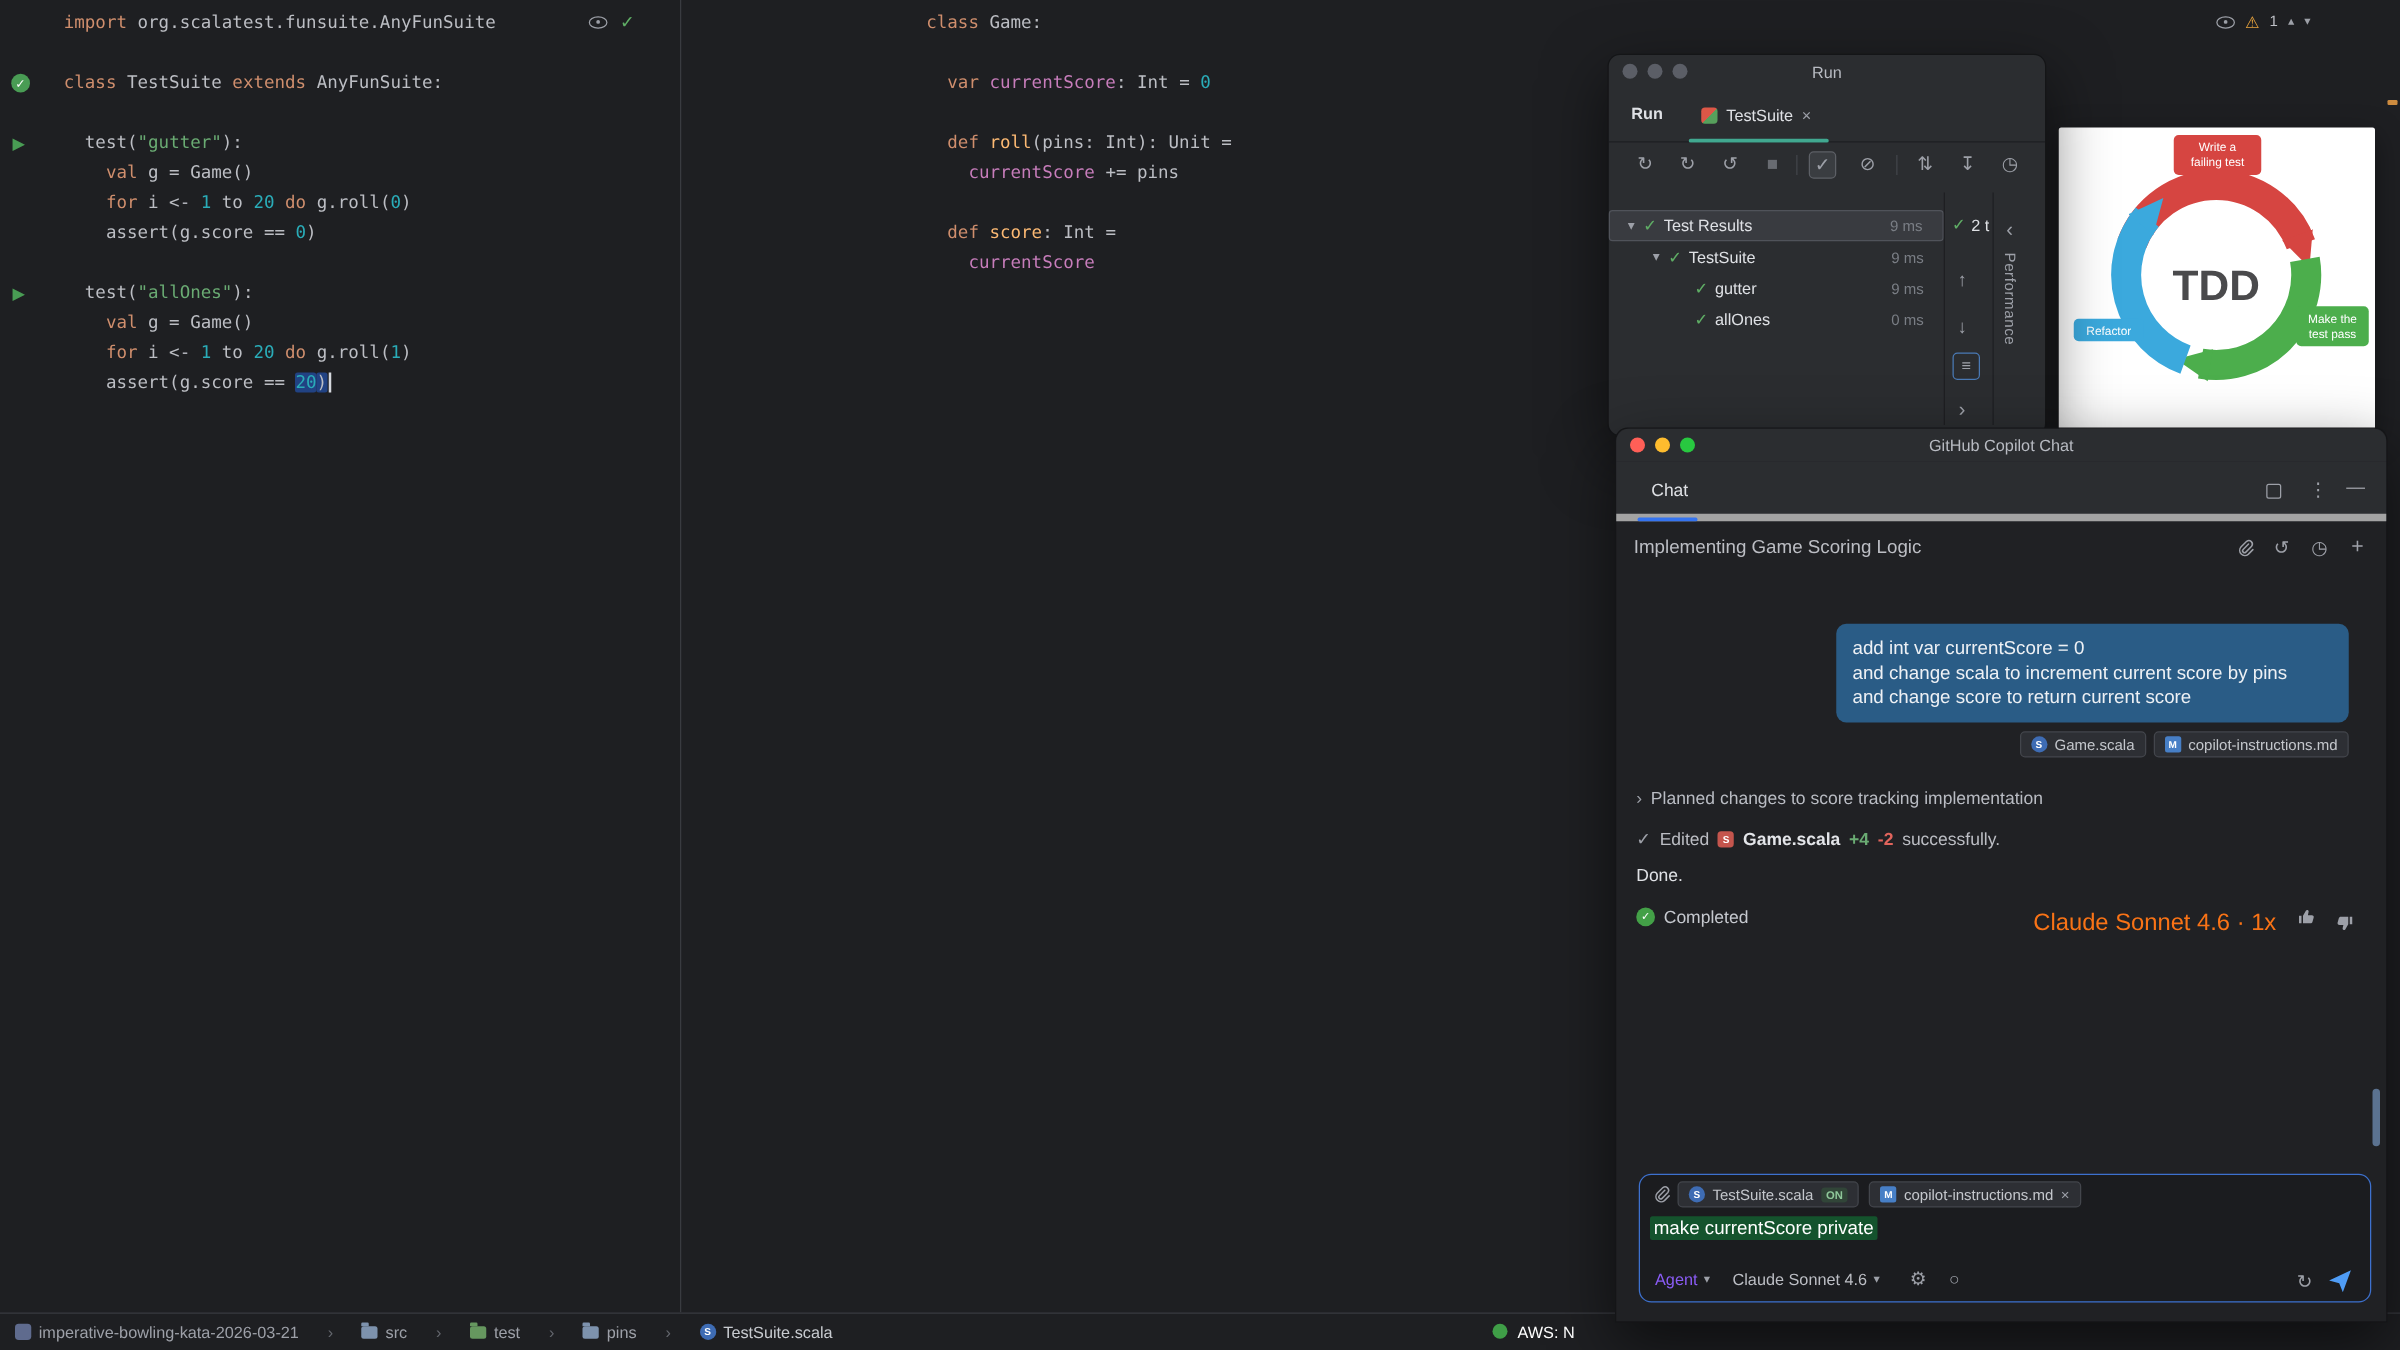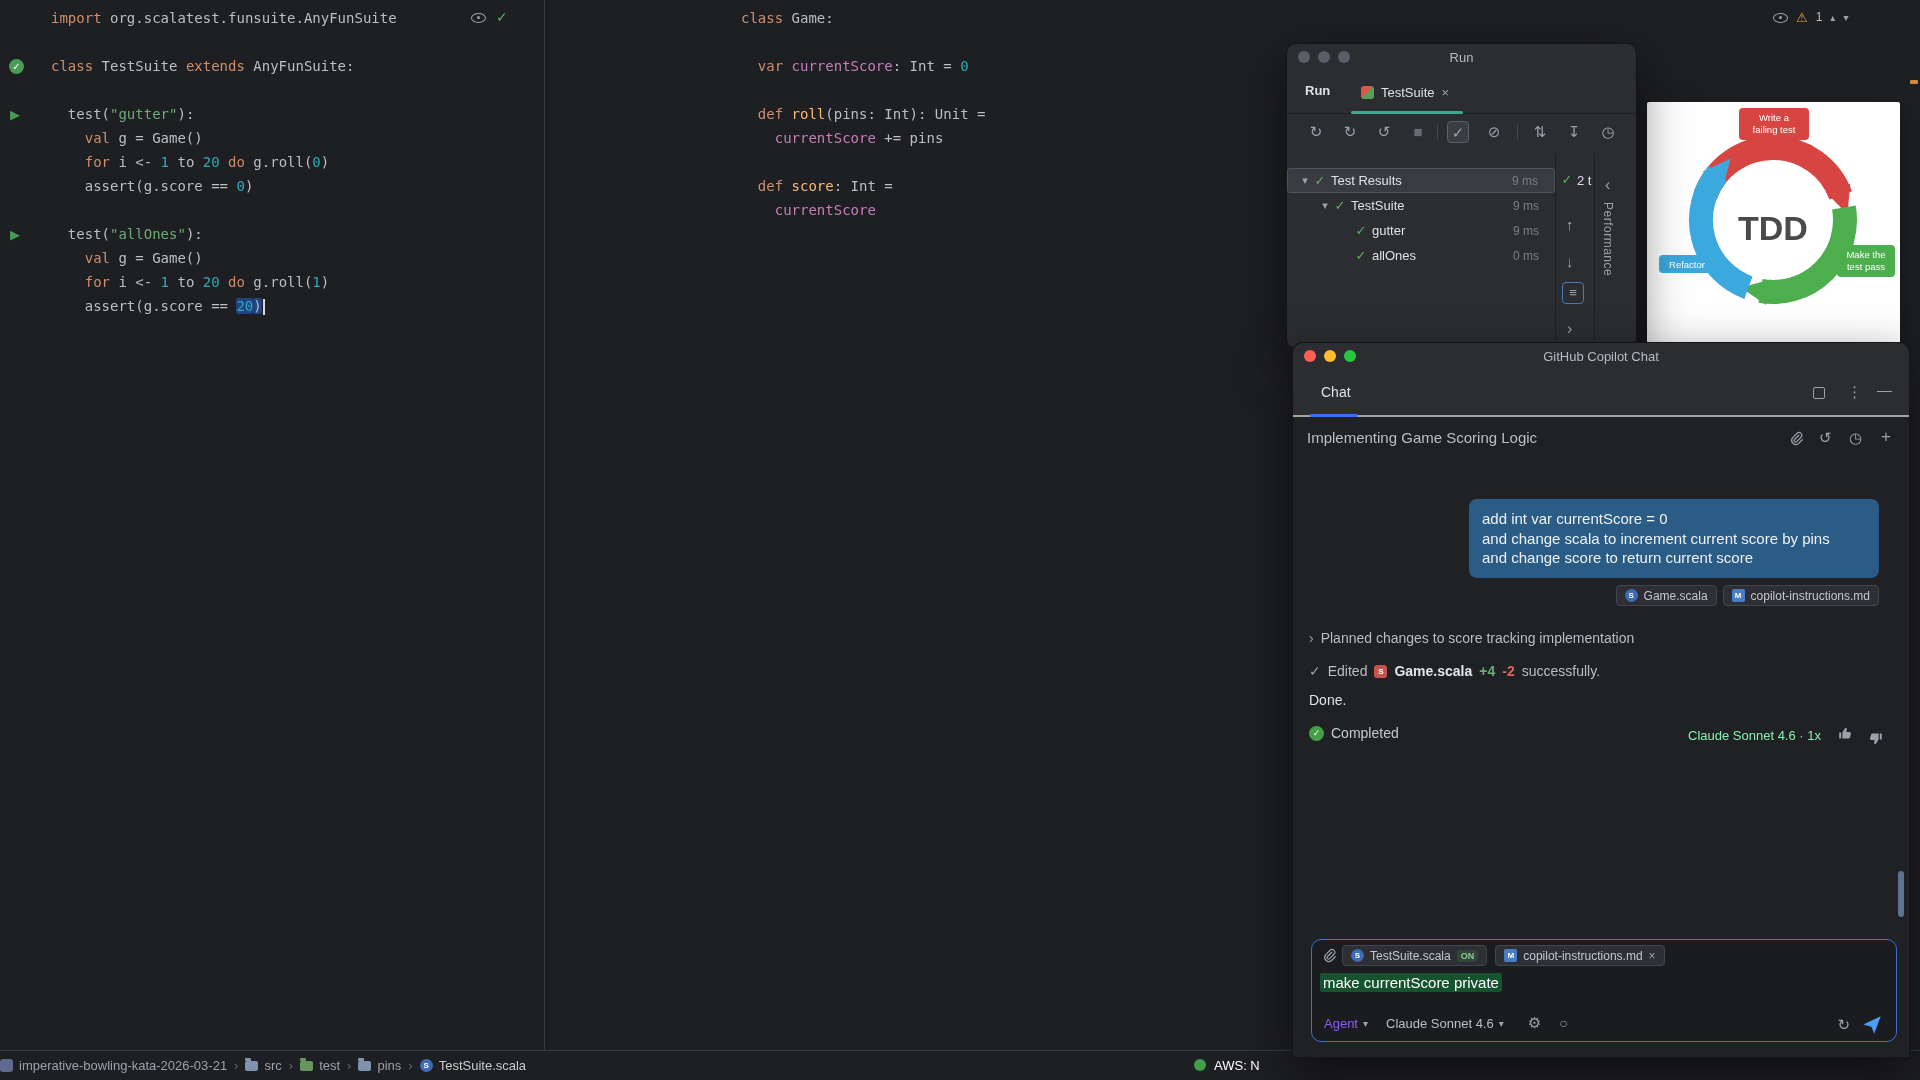--- a/index.html
+++ b/index.html
@@ -65,21 +65,21 @@
   .vert-tab{position:absolute;writing-mode:vertical-rl;color:#9da0a8;font-size:12px;letter-spacing:.5px;cursor:pointer}
 
   
   #tdd-panel{left:1647px;top:102px;width:253px;height:242px;background:#fff;border-radius:2px;z-index:5;
     box-shadow:0 8px 24px rgba(0,0,0,.4)}
 
   
   #copilot{left:1292px;top:342px;width:618px;height:716px;background:#202124;border-radius:10px 10px 0 0;z-index:7;
     border:1px solid #141517;box-shadow:0 18px 50px rgba(0,0,0,.55)}
   #copilot .titlebar{background:#2b2d30}
-  .cp-tabs{position:absolute;left:0;top:26px;width:100%;height:48px;background:#2b2d30;border-bottom:2px solid #a3a3a3}
+  .cp-tabs{position:absolute;left:0;top:26px;width:100%;height:48px;background:#2b2d30;border-bottom:6px solid #a3a3a3}
   .cp-tab{position:absolute;left:28px;top:15px;color:#dfe1e5;font-size:14px}
   .cp-tab-underline{position:absolute;left:17px;top:45px;width:48px;height:3px;background:#3574f0;border-radius:2px}
   .boxicon{width:12px;height:12px;border:1.6px solid #9da0a8;border-radius:2px;display:inline-block}
   .cp-thread-title{position:absolute;left:14px;top:86px;font-size:15px;color:#bcbec4}
   .bubble{position:absolute;right:30px;top:156px;width:410px;background:#2a5c86;border-radius:8px;
     padding:10px 13px;font-size:15px;line-height:19.5px;color:#eef1f5}
   .chip{height:21px;display:inline-flex;align-items:center;gap:6px;background:#2d2f34;border:1px solid #43464c;
     border-radius:4px;padding:0 8px;font-size:12px;color:#c4c7cc;cursor:pointer;white-space:nowrap}
   .sc-ic{width:13px;height:13px;border-radius:50%;background:#3e6cb4;color:#fff;font-size:8px;font-weight:bold;
     display:inline-flex;align-items:center;justify-content:center}
@@ -92,21 +92,21 @@
     display:inline-flex;align-items:center;justify-content:center}
   .scrollbar{position:absolute;right:5px;top:528px;width:6px;height:46px;background:#5b7290;border-radius:3px;cursor:pointer}
   .input-box{position:absolute;left:18px;top:596px;width:586px;height:103px;border:1px solid #3d71cf;
     border-radius:10px;background:#1b1c1f}
   .sel-text{background:#14532d;color:#fff;font-size:15px;padding:1px 3px;border-radius:2px}
   .plus-green{color:#6aab73;font-weight:600}
   .minus-red{color:#e0645c;font-weight:600}
 
   
   #statusbar{position:absolute;left:0;top:1050px;width:1920px;height:30px;background:#1e1f22;
-    border-top:1px solid #393b40;display:flex;align-items:center;padding-left:0;gap:7px;color:#9da0a8}
+    border-top:1px solid #393b40;display:flex;align-items:center;padding-left:12px;gap:23px;color:#9da0a8}
   .crumb{display:flex;align-items:center;gap:6px;cursor:pointer}
   .crumb-sep{color:#63666d}
   .folder{width:13px;height:10px;background:#7d92ad;border-radius:2px;position:relative;margin-top:1px}
   .folder::before{content:"";position:absolute;top:-3px;left:0;width:6px;height:3px;background:inherit;border-radius:1px 1px 0 0}
   .folder.green{background:#66975f}
   .proj-ic{width:13px;height:13px;border-radius:3px;background:#5f6b8e}
   .aws-dot{width:12px;height:12px;border-radius:50%;background:#3f9e47}
 </style>
 </head>
 <body>
@@ -305,21 +305,21 @@
       <span class="minus-red">-2</span>
       <span>successfully.</span>
     </div>
 
     <div class="abs" style="left:16px;top:349px;font-size:14px;color:#dfe1e5">Done.</div>
 
     <div class="row-flex" style="left:16px;top:382px">
       <span class="green-dot-check">✓</span>
       <span style="color:#c6c9cf">Completed</span>
     </div>
-    <span class="abs" style="top:385px;right:88px;color:#86efac;font-size:13px">Claude Sonnet 4.6 · 1x</span>
+    <span class="abs" style="top:385px;right:88px;color:#f97316;font-size:19px">Claude Sonnet 4.6 · 1x</span>
     <span class="abs" style="top:383px;right:56px">
       <svg viewBox="0 0 15 15" width="15" height="15">
           <path d="M3.2 6.6v6H1.2v-6h2zm1.2 6h5.9c.8 0 1.5-.5 1.7-1.3l.9-3.2a1.6 1.6 0 0 0-1.5-2H8.3l.6-2.7c.1-.6-.2-1.2-.8-1.4-.5-.2-1 0-1.3.4L4.4 6.6v6z" fill="#9da0a8"></path>
         </svg>
     </span>
     <span class="abs" style="top:385px;right:26px;transform:rotate(180deg)">
       <svg viewBox="0 0 15 15" width="15" height="15">
           <path d="M3.2 6.6v6H1.2v-6h2zm1.2 6h5.9c.8 0 1.5-.5 1.7-1.3l.9-3.2a1.6 1.6 0 0 0-1.5-2H8.3l.6-2.7c.1-.6-.2-1.2-.8-1.4-.5-.2-1 0-1.3.4L4.4 6.6v6z" fill="#9da0a8"></path>
         </svg>
     </span>

